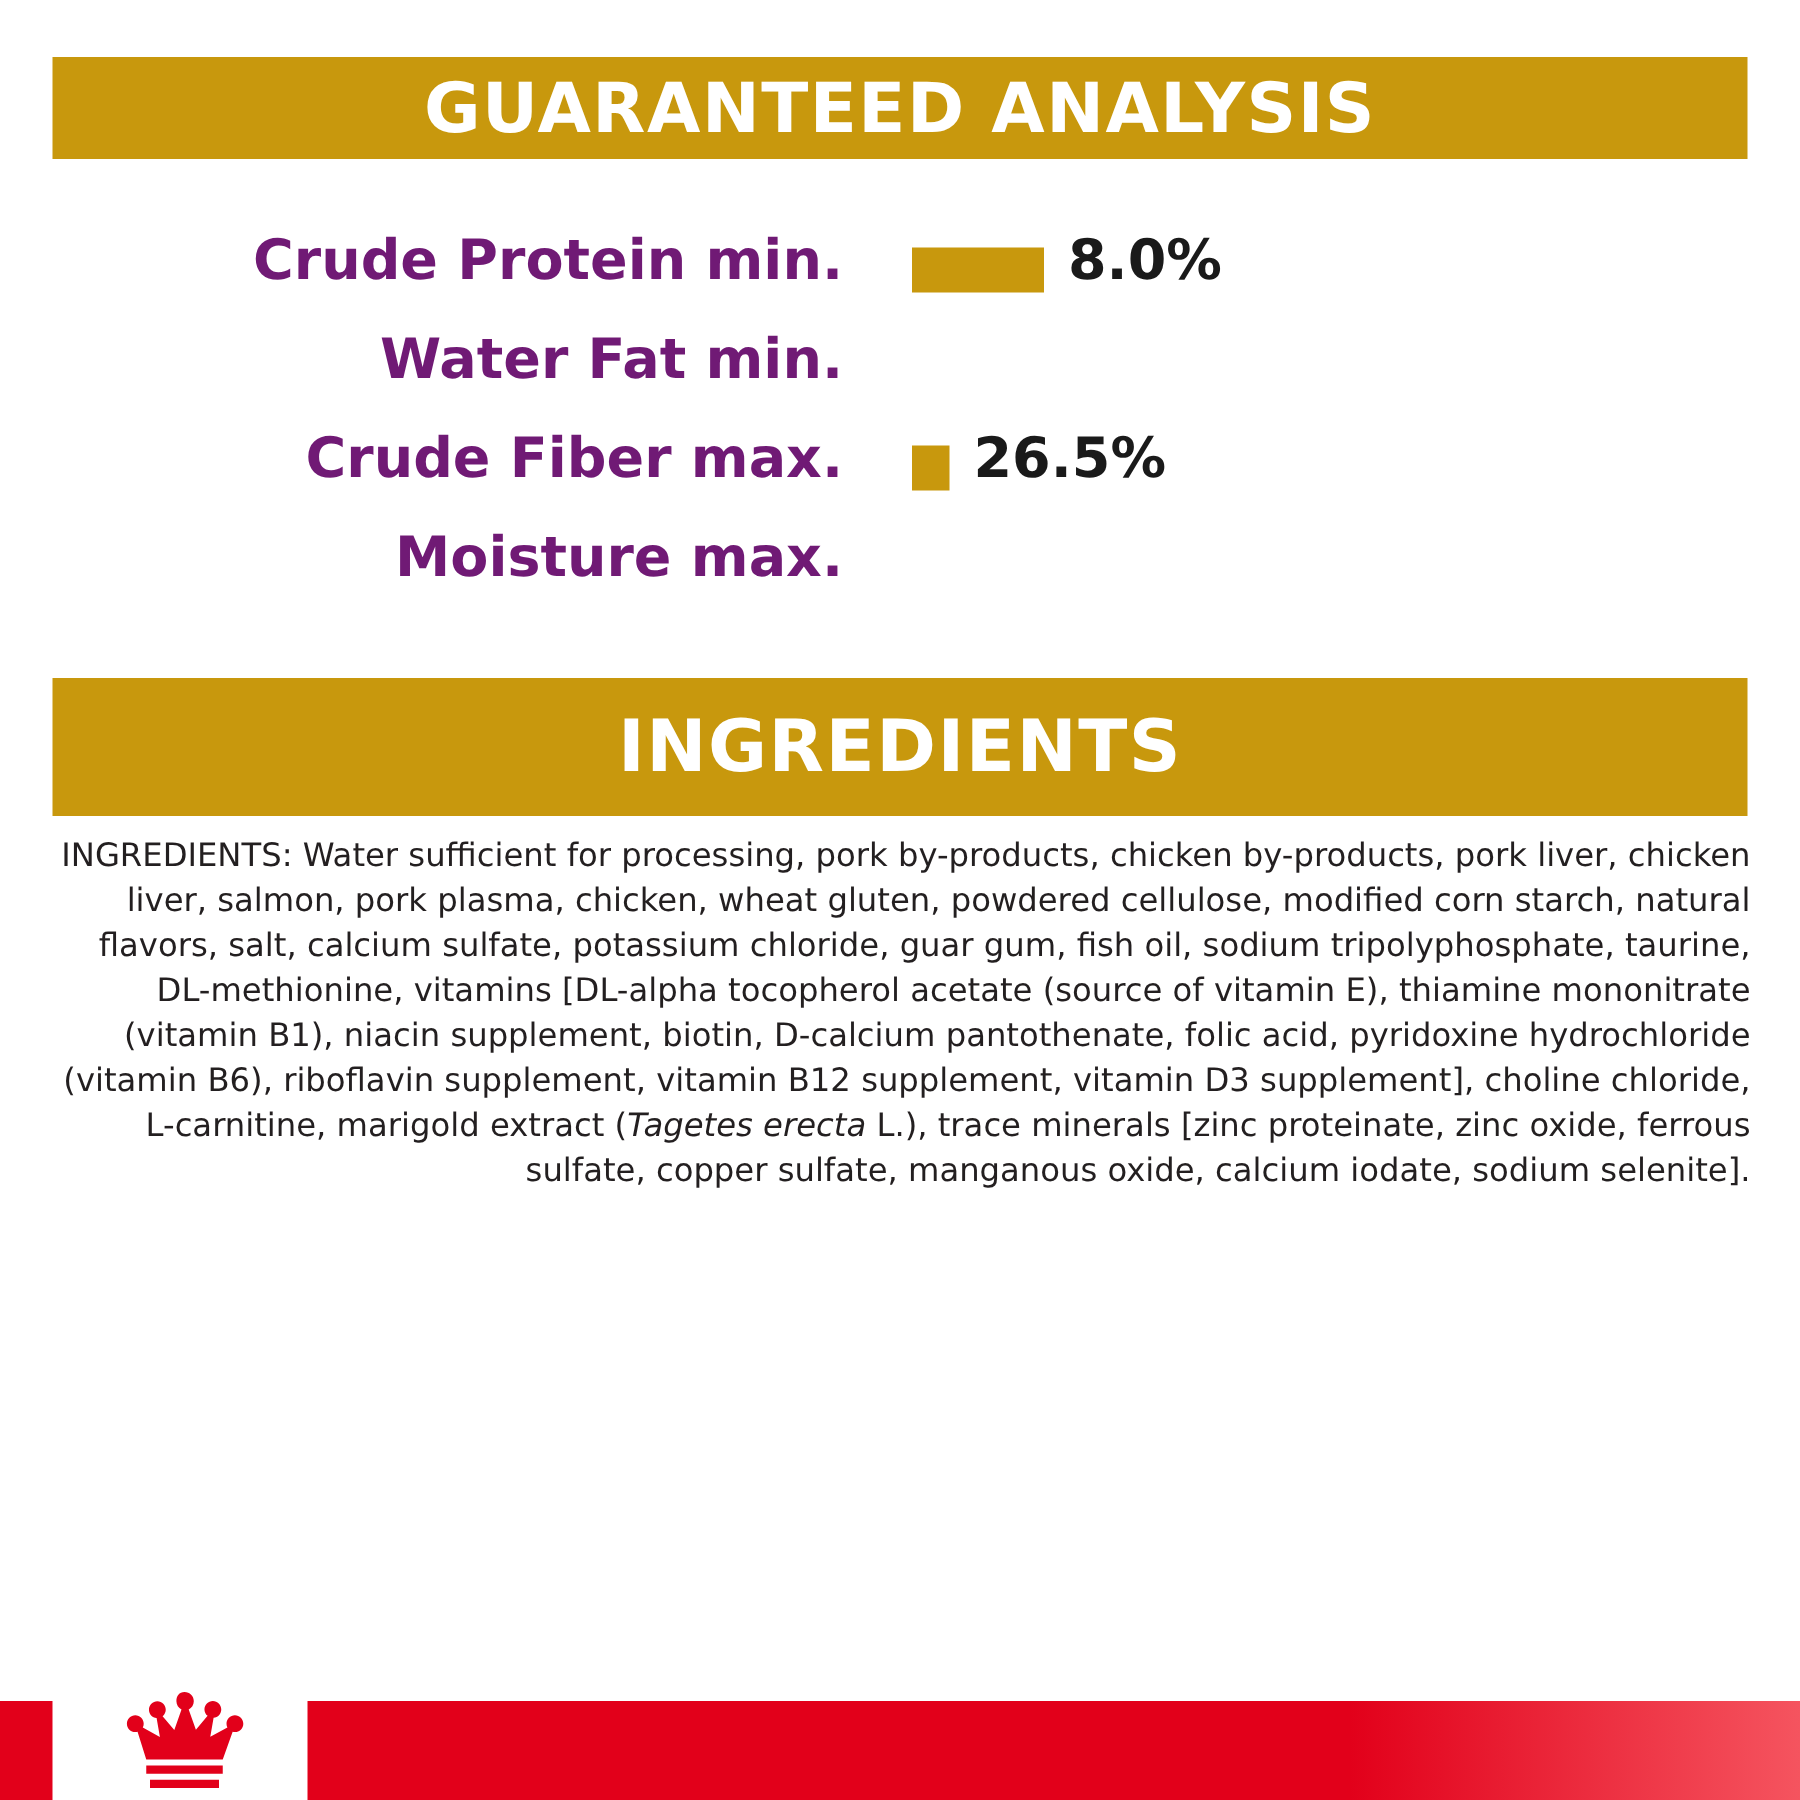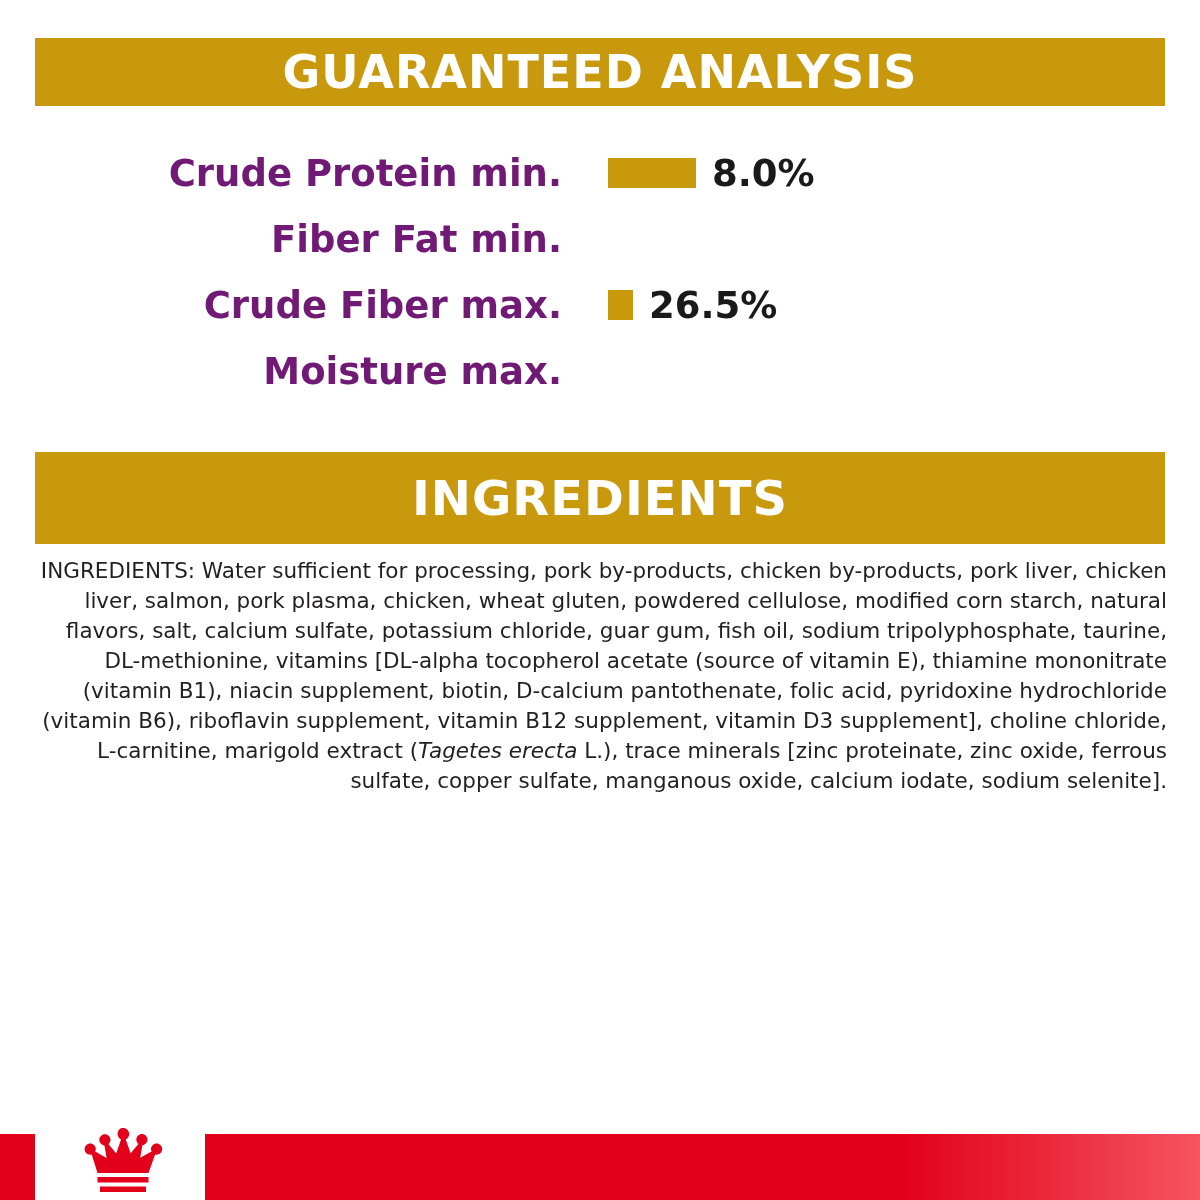--- a/index.html
+++ b/index.html
@@ -64,21 +64,21 @@
     padding-right: 18px;
     box-sizing: border-box;
     font-size: 37px;
     font-weight: bold;
     color: #701a75;
     white-space: nowrap;
   }
   .ga-bar-wrap {
     flex: 0 0 auto;
     display: flex;
-    align-items: center;
+    align-items: flex-end;
     padding-left: 28px;
   }
   .ga-bar {
     height: 30px;
     background: #c8980d;
   }
   .ga-value {
     font-size: 37px;
     font-weight: bold;
     color: #1a1a1a;
@@ -145,21 +145,21 @@
 
     <div class="ga-row">
       <div class="ga-label">Crude Protein min.</div>
       <div class="ga-bar-wrap">
         <div class="ga-bar" style="width:88px"></div>
         <div class="ga-value">8.0%</div>
       </div>
     </div>
 
     <div class="ga-row">
-      <div class="ga-label">Fiber Fat min.</div>
+      <div class="ga-label">Water Fat min.</div>
     </div>
 
     <div class="ga-row">
       <div class="ga-label">Crude Fiber max.</div>
       <div class="ga-bar-wrap">
         <div class="ga-bar" style="width:25px"></div>
         <div class="ga-value">26.5%</div>
       </div>
     </div>
 

